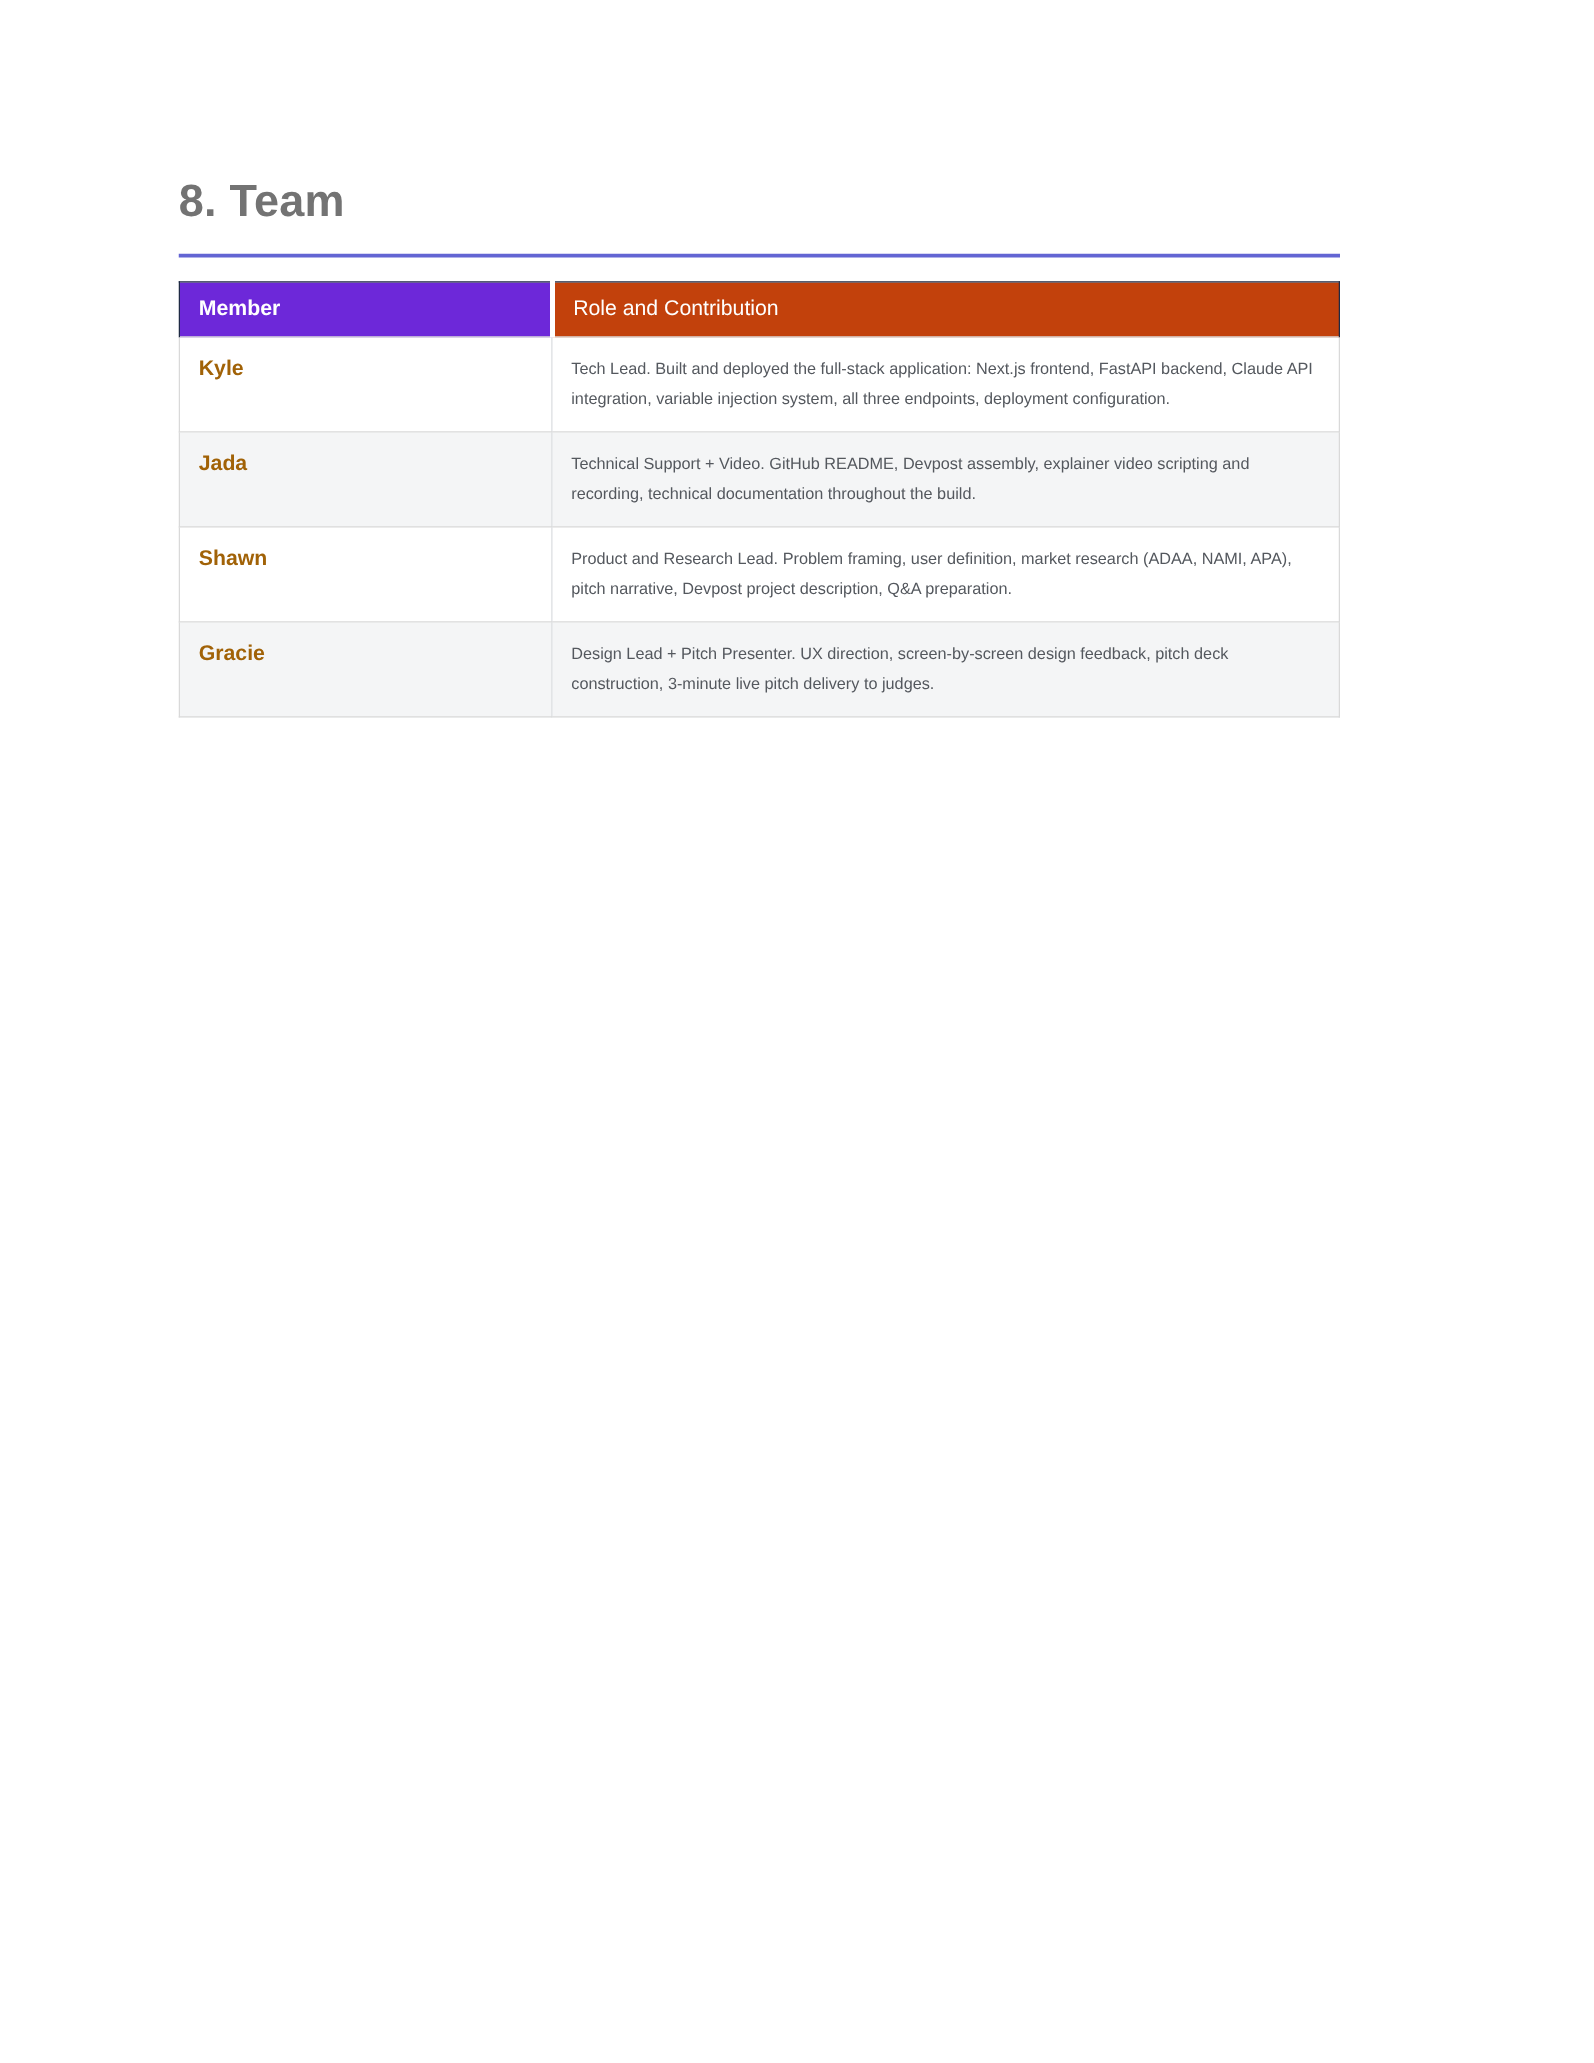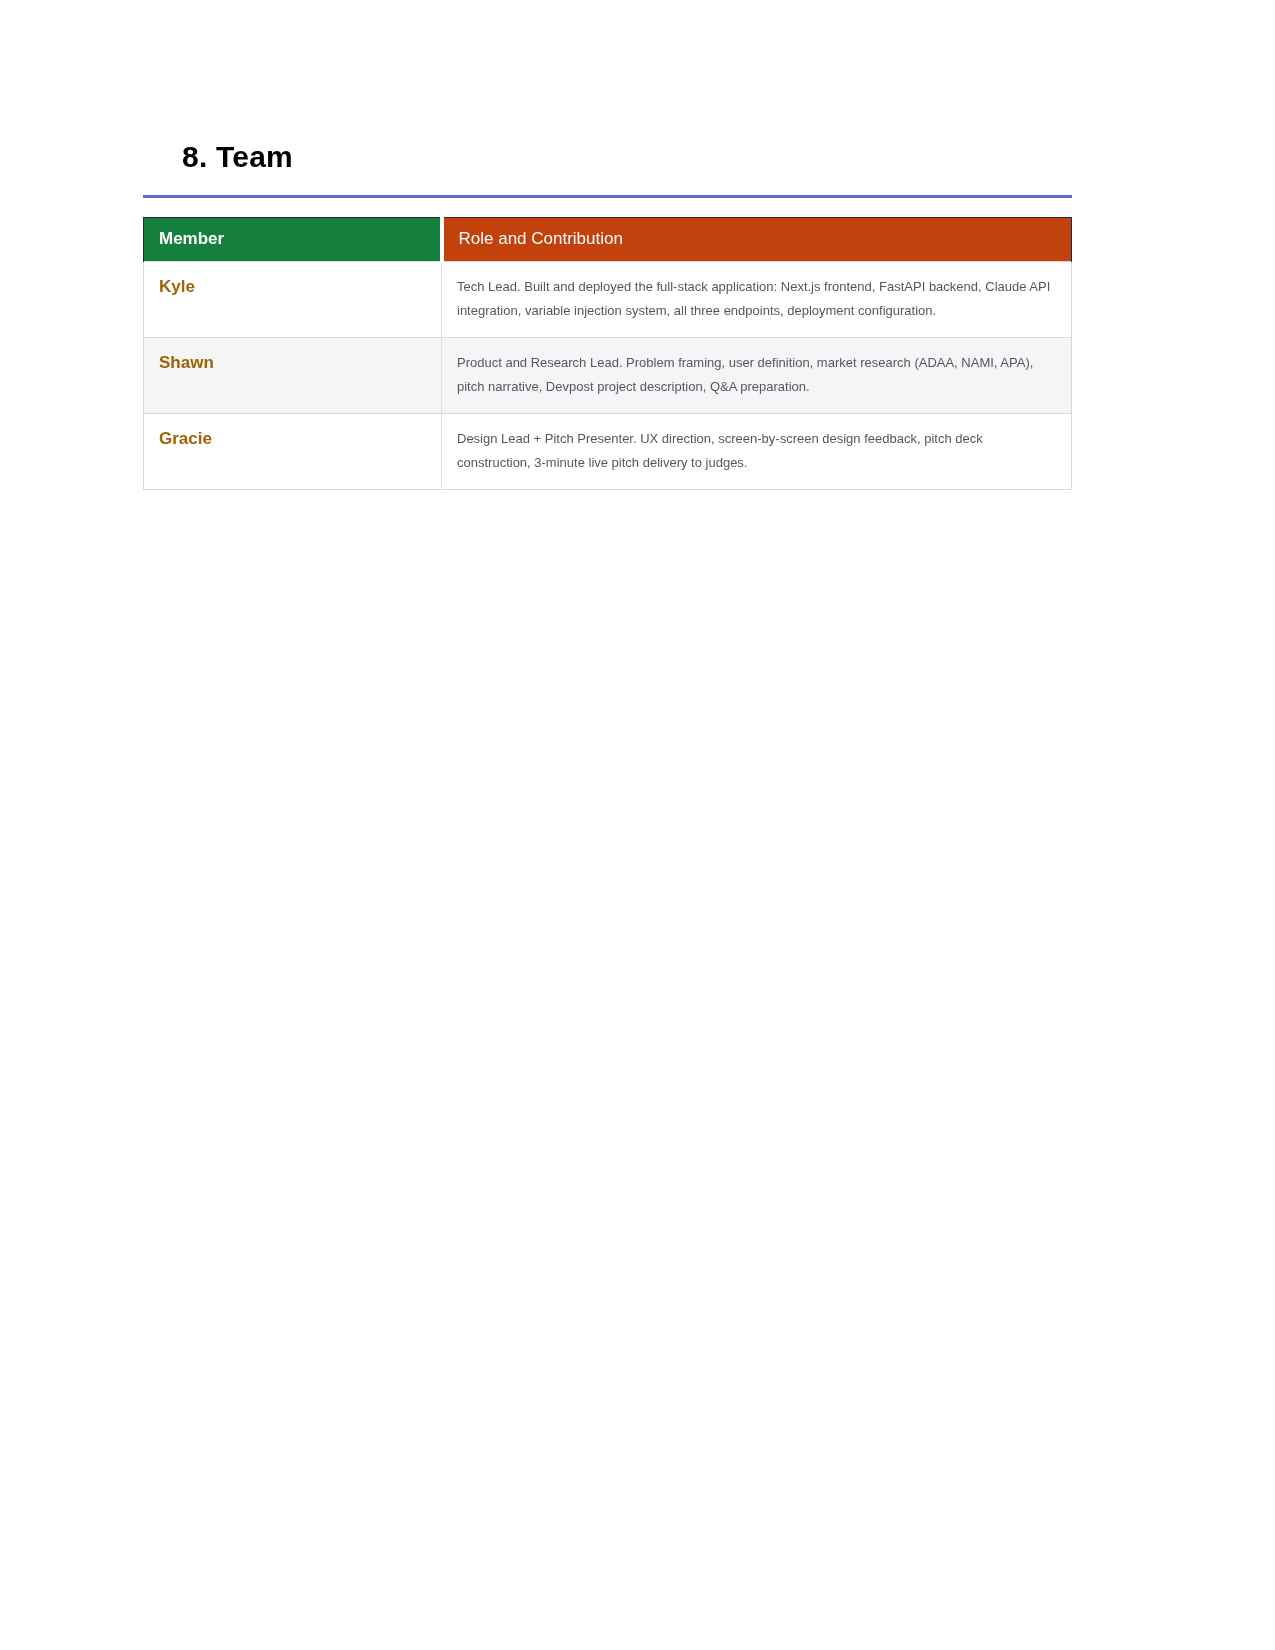--- a/index.html
+++ b/index.html
@@ -10,25 +10,24 @@
     position: relative;
     font-family: "Liberation Sans", sans-serif;
   }
   .content {
     position: absolute;
     left: 143px;
     top: 140px;
     width: 929px;
   }
   h1.page-title {
-    font-size: 30px;
+    font-size: 36px;
     font-weight: bold;
-    color: #000000;
+    color: #737373;
     letter-spacing: 0.2px;
-    margin-left: 39px;
   }
   .heading-divider {
     margin-top: 21px;
     height: 3px;
     background: #6365d3;
     width: 100%;
   }
   table.team-table {
     margin-top: 19px;
     width: 100%;
@@ -73,28 +72,32 @@
   <h1 class="page-title">8. Team</h1>
   <div class="heading-divider" style="background: rgb(99, 101, 211);"></div>
 
   <table class="team-table">
     <colgroup>
       <col class="col-member">
       <col class="col-role">
     </colgroup>
     <thead>
       <tr>
-        <th class="member-col" style="background: #15803d;">Member</th>
+        <th class="member-col" style="background: #6d28d9;">Member</th>
         <th class="role-col" style="background: #c2410c;">Role and Contribution</th>
       </tr>
     </thead>
     <tbody>
         <tr>
           <td class="member-cell">Kyle</td>
           <td class="role-cell">Tech Lead. Built and deployed the full-stack application: Next.js frontend, FastAPI backend, Claude API integration, variable injection system, all three endpoints, deployment configuration.</td>
+        </tr>
+        <tr>
+          <td class="member-cell">Jada</td>
+          <td class="role-cell">Technical Support + Video. GitHub README, Devpost assembly, explainer video scripting and recording, technical documentation throughout the build.</td>
         </tr>
         <tr>
           <td class="member-cell">Shawn</td>
           <td class="role-cell">Product and Research Lead. Problem framing, user definition, market research (ADAA, NAMI, APA), pitch narrative, Devpost project description, Q&amp;A preparation.</td>
         </tr>
         <tr>
           <td class="member-cell">Gracie</td>
           <td class="role-cell">Design Lead + Pitch Presenter. UX direction, screen-by-screen design feedback, pitch deck construction, 3-minute live pitch delivery to judges.</td>
         </tr>
       </tbody>

